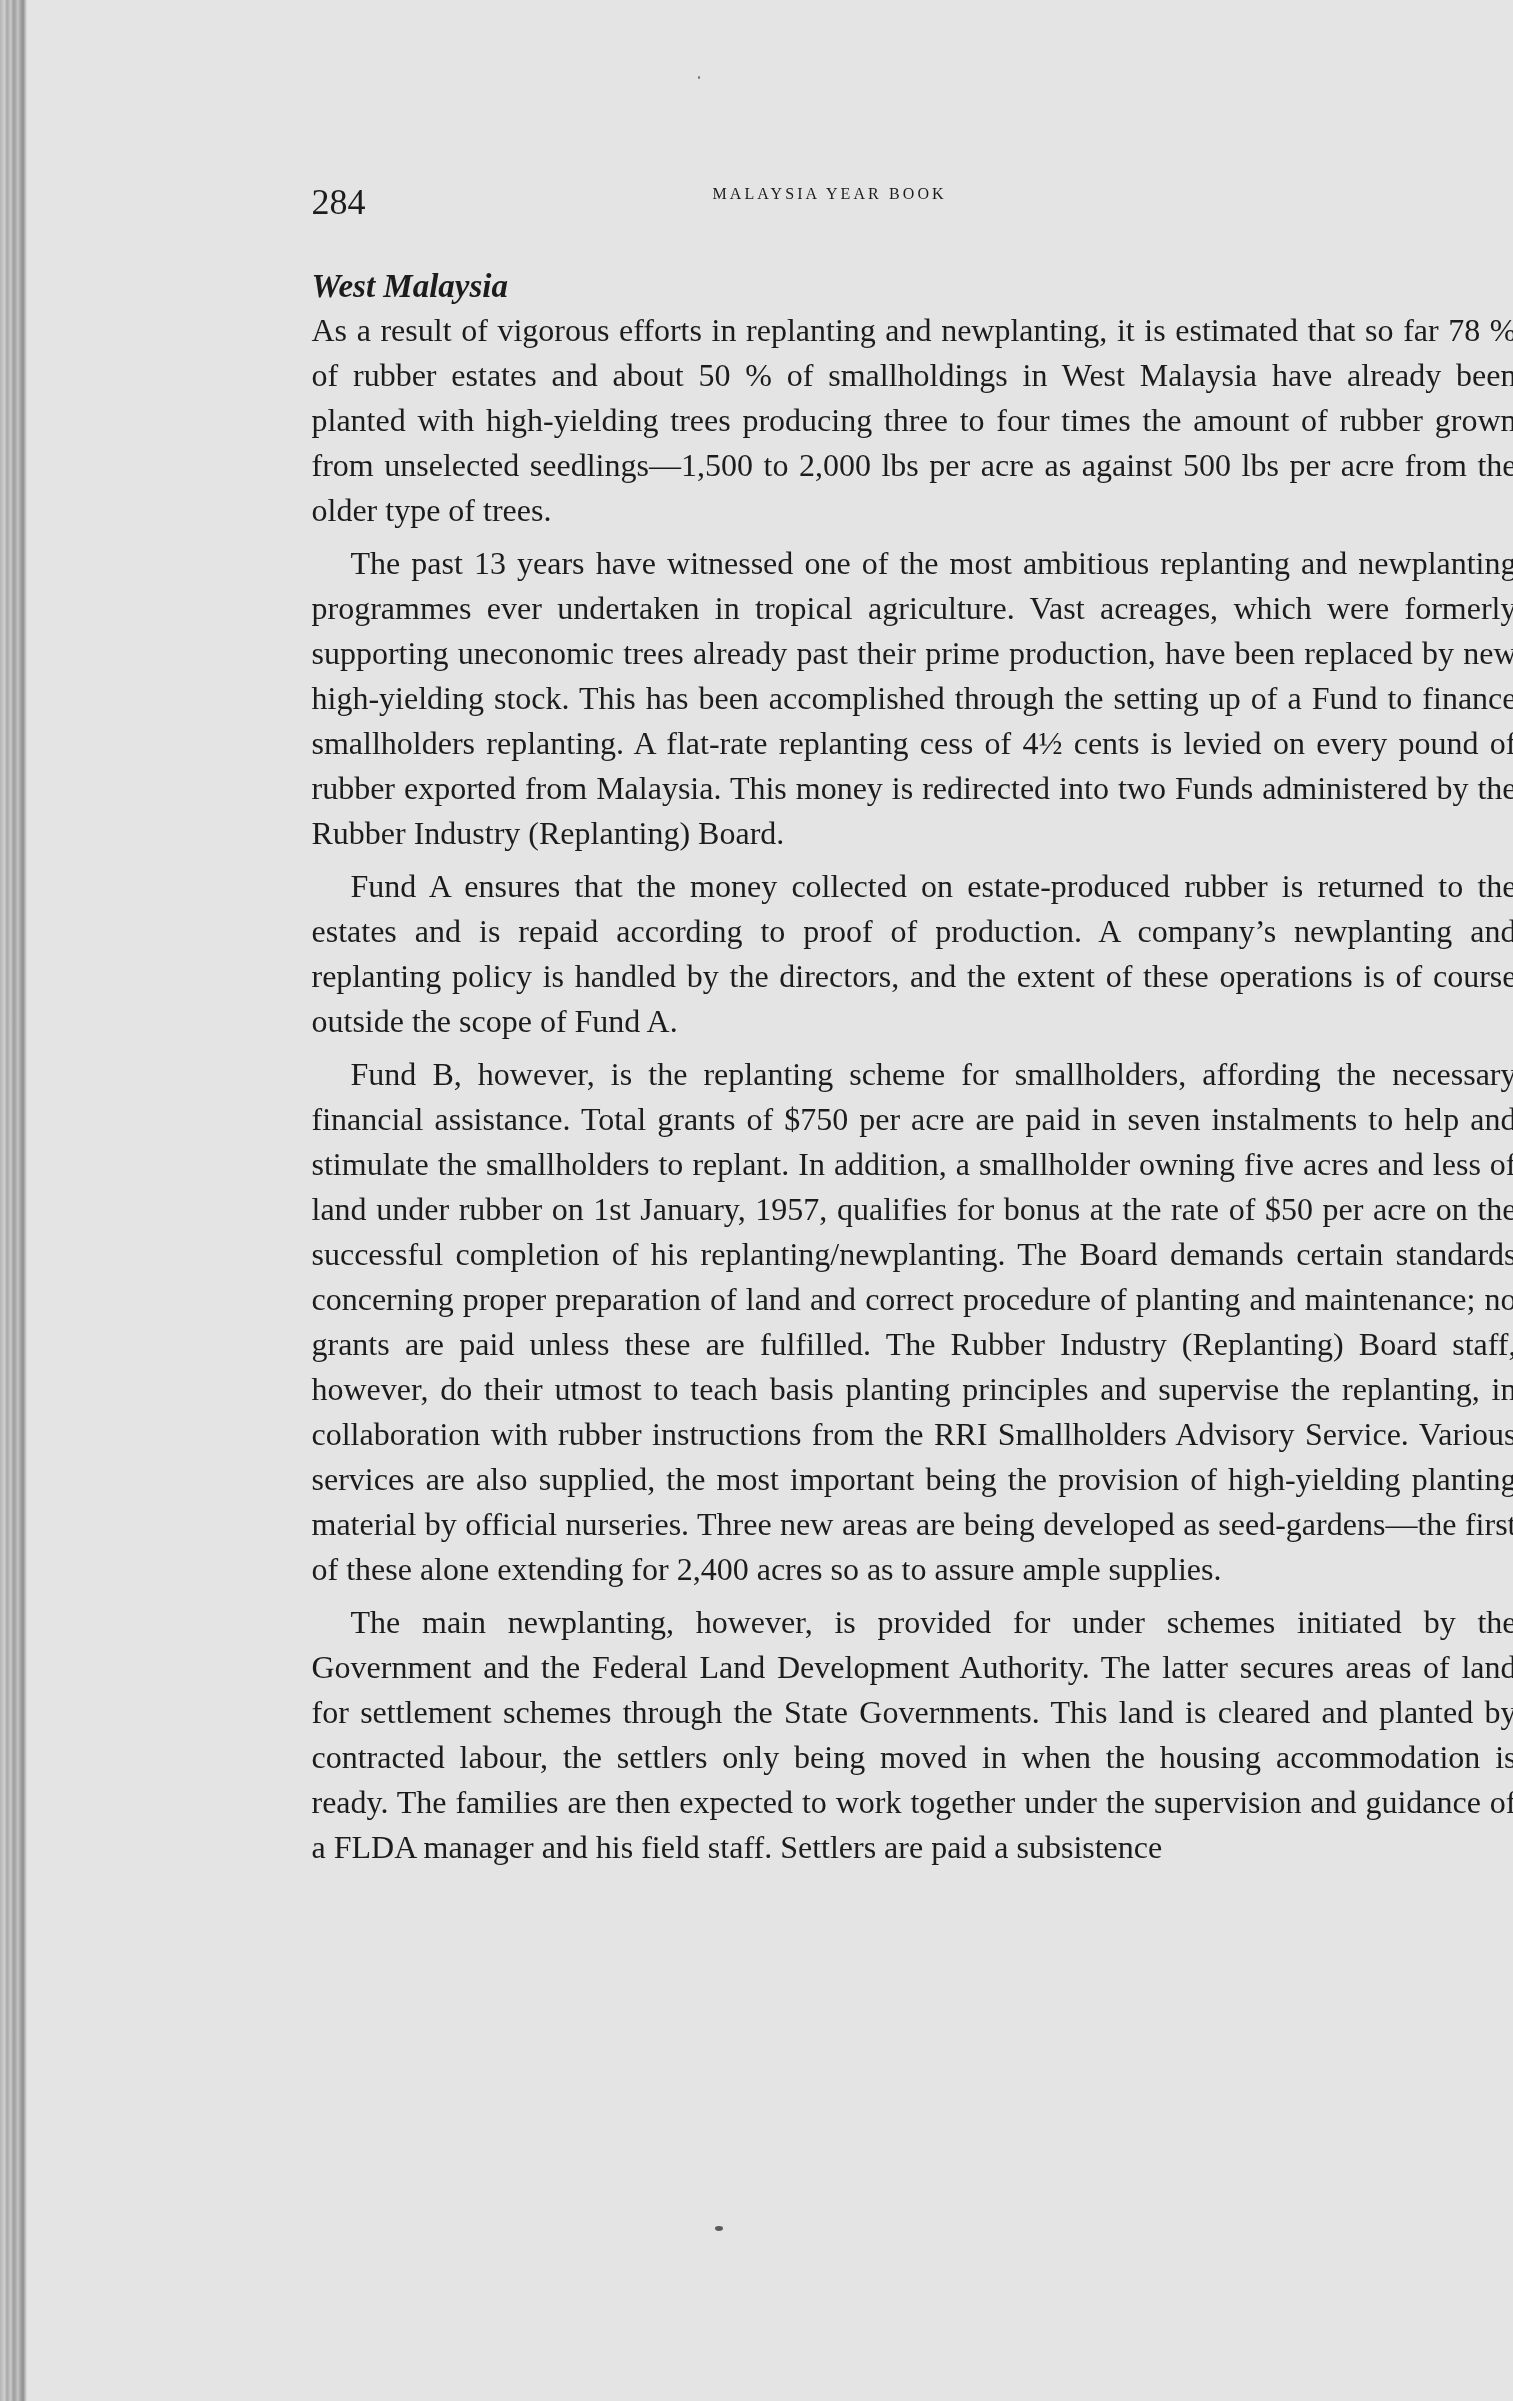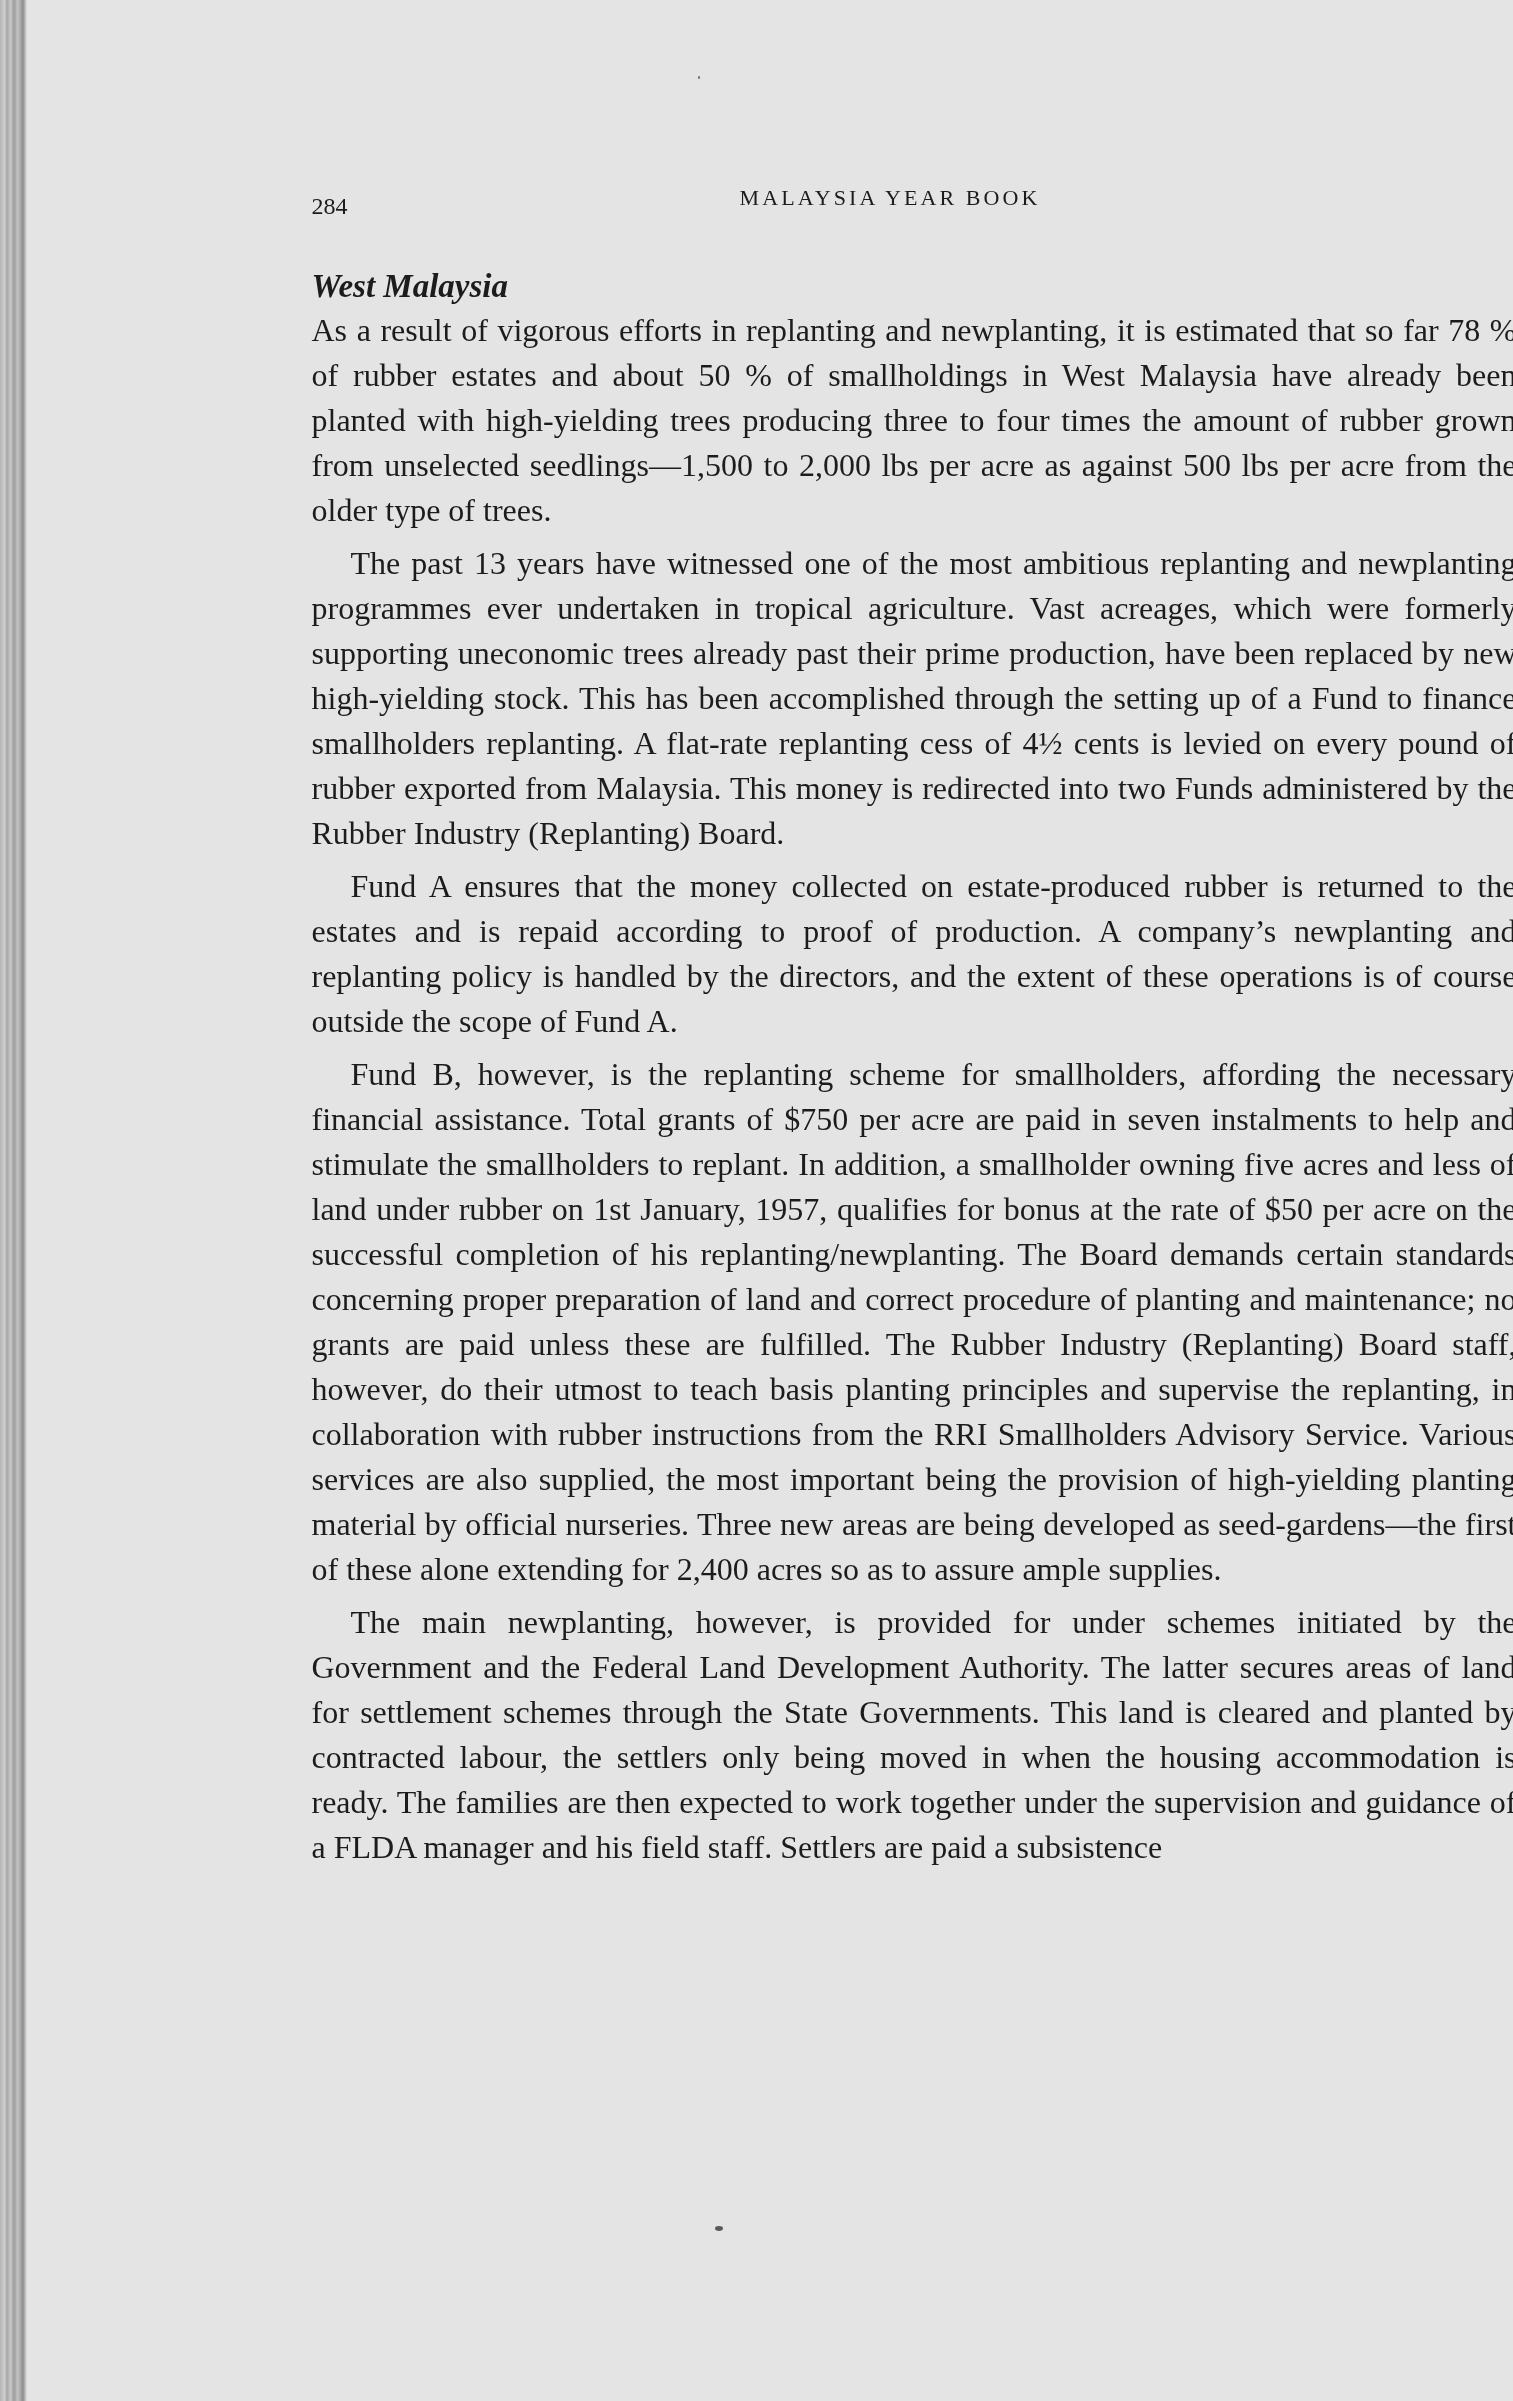--- a/index.html
+++ b/index.html
@@ -30,31 +30,30 @@
     .running-head {
       position: absolute;
       left: 285px;
       top: 181px;
       width: 1205px;
       height: 44px;
     }
     .page-number {
       position: absolute;
       left: 0;
-      top: 12px;
-      font-size: 24px;
+      top: 0;
+      font-size: 36px;
       letter-spacing: 0px;
     }
     .book-title {
       position: absolute;
       left: 401px;
       top: 3.5px;
-      font-size: 22px;
+      font-size: 16px;
       letter-spacing: 3.1px;
-      margin-left: 27px;
     }
     .content {
       position: absolute;
       left: 285px;
       top: 264px;
       width: 1205px;
     }
     .section-heading {
       font-style: italic;
       font-size: 33px;

